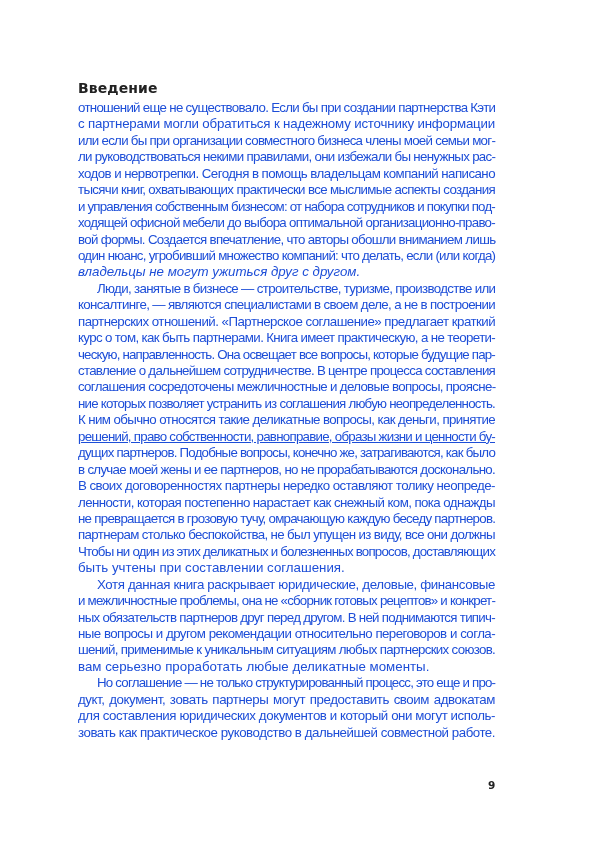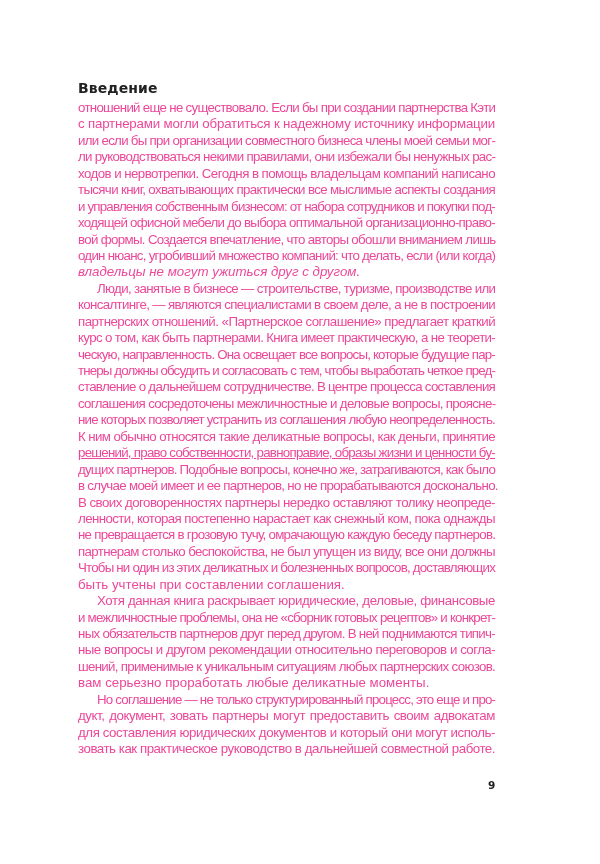--- a/index.html
+++ b/index.html
@@ -25,21 +25,21 @@
       letter-spacing: 0.1px;
     }
     .body-text {
       position: absolute;
       left: 78px;
       top: 100px;
       width: 417px;
       font-family: "Liberation Sans", sans-serif;
       font-size: 13.3px;
       line-height: 16.45px;
-      color: #ec4899;
+      color: #1d4ed8;
     }
     .line {
       display: block;
       white-space: nowrap;
       text-align: justify;
       text-align-last: justify;
       height: 16.45px;
     }
     .line.last {
       text-align-last: left;
@@ -75,28 +75,27 @@
       <span class="line" style="display: block; letter-spacing: -0.667px;">вой формы. Создается впечатление, что авторы обошли вниманием лишь</span>
       <span class="line" style="display: block; letter-spacing: -0.732px;">один нюанс, угробивший множество компаний: что делать, если (или когда)</span>
       <span class="line last" style="display: block; font-style: italic;">владельцы не могут ужиться друг с другом.</span>
     </div>
     <div>
       <span class="line indent" style="display: block; letter-spacing: -0.667px;">Люди, занятые в бизнесе — строительстве, туризме, производстве или</span>
       <span class="line" style="display: block; letter-spacing: -0.652px;">консалтинге, — являются специалистами в своем деле, а не в построении</span>
       <span class="line" style="display: block; letter-spacing: -0.53px;">партнерских отношений. «Партнерское соглашение» предлагает краткий</span>
       <span class="line" style="display: block; letter-spacing: -0.639px;">курс о том, как быть партнерами. Книга имеет практическую, а не теорети-</span>
       <span class="line" style="display: block; letter-spacing: -0.814px;">ческую, направленность. Она освещает все вопросы, которые будущие пар-</span>
-      <span class="line" style="display: block; letter-spacing: -0.861px;">тнеры должны обсудить и согласовать с тем, чтобы выработать четкое пред-</span>
       <span class="line" style="display: block; letter-spacing: -0.706px;">ставление о дальнейшем сотрудничестве. В центре процесса составления</span>
       <span class="line" style="display: block; letter-spacing: -0.682px;">соглашения сосредоточены межличностные и деловые вопросы, проясне-</span>
       <span class="line" style="display: block; letter-spacing: -0.783px;">ние которых позволяет устранить из соглашения любую неопределенность.</span>
       <span class="line" style="display: block; letter-spacing: -0.609px;">К ним обычно относятся такие деликатные вопросы, как деньги, принятие</span>
       <span class="line" style="display: block; letter-spacing: -0.743px; text-decoration: underline;">решений, право собственности, равноправие, образы жизни и ценности бу-</span>
       <span class="line" style="display: block; letter-spacing: -0.786px;">дущих партнеров. Подобные вопросы, конечно же, затрагиваются, как было</span>
-      <span class="line" style="display: block; letter-spacing: -0.696px;">в случае моей имеет и ее партнеров, но не прорабатываются досконально.</span>
+      <span class="line" style="display: block; letter-spacing: -0.696px;">в случае моей жены и ее партнеров, но не прорабатываются досконально.</span>
       <span class="line" style="display: block; letter-spacing: -0.552px;">В своих договоренностях партнеры нередко оставляют толику неопреде-</span>
       <span class="line" style="display: block; letter-spacing: -0.588px;">ленности, которая постепенно нарастает как снежный ком, пока однажды</span>
       <span class="line" style="display: block; letter-spacing: -0.721px;">не превращается в грозовую тучу, омрачающую каждую беседу партнеров.</span>
       <span class="line" style="display: block; letter-spacing: -0.638px;">партнерам столько беспокойства, не был упущен из виду, все они должны</span>
       <span class="line" style="display: block; letter-spacing: -0.797px;">Чтобы ни один из этих деликатных и болезненных вопросов, доставляющих</span>
       <span class="line last" style="display: block;">быть учтены при составлении соглашения.</span>
     </div>
     <div>
       <span class="line indent" style="display: block; letter-spacing: -0.393px;">Хотя данная книга раскрывает юридические, деловые, финансовые</span>
       <span class="line" style="display: block; letter-spacing: -0.786px;">и межличностные проблемы, она не «сборник готовых рецептов» и конкрет-</span>

